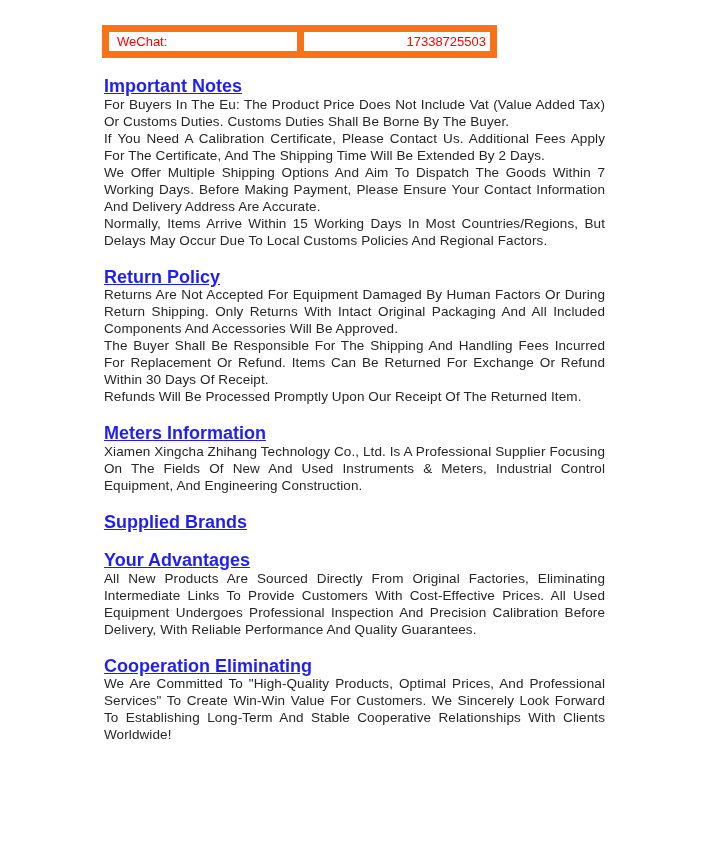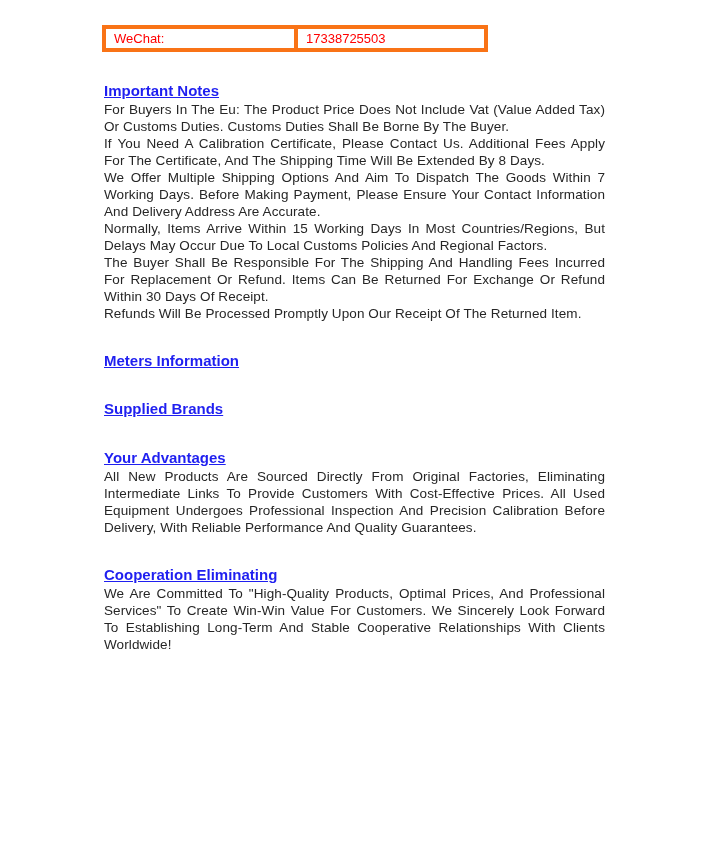--- a/index.html
+++ b/index.html
@@ -21,40 +21,40 @@
   }
   
   table.contact {
     border-collapse: collapse;
     width: 358px;
     margin-left: -2px;
     border: 2px solid #000000;
     table-layout: fixed;
   }
   table.contact td {
-    border: 4px solid #f97316;
+    border: 7px solid #f97316;
     font-size: 13px;
     line-height: 13px;
     color: var(--contact-color, #ff0000);
     padding: 3px 4px 3px 8px;
     height: 12px;
     vertical-align: middle;
     white-space: nowrap;
     overflow: hidden;
     margin-left: 32px;
   }
   table.contact td.c1 { width: 176px; }
-  table.contact td.c2 { width: 174px; }
+  table.contact td.c2 { width: 174px; text-align: right; }
   
   .sections {
     margin-top: 6px;
   }
   section.doc-section h2 {
-    margin: 30px 0 0 0;
-    font-size: 15px;
+    margin: 19px 0 0 0;
+    font-size: 18px;
     line-height: 18.7px;
     font-weight: bold;
     color: var(--heading-color, #1f1ff0);
     text-decoration: underline;
   }
   section.doc-section p {
     margin: 0;
     font-size: 13.5px;
     line-height: 17px;
     color: var(--body-color, #262626);
@@ -73,30 +73,33 @@
           <td class="c1">WeChat:</td>
           <td class="c2">17338725503</td>
         </tr>
       </tbody>
   </table>
 
   <div class="sections">
       <section class="doc-section">
         <h2>Important Notes</h2>
         <p>For Buyers In The Eu: The Product Price Does Not Include Vat (Value Added Tax) Or Customs Duties. Customs Duties Shall Be Borne By The Buyer.</p>
-        <p>If You Need A Calibration Certificate, Please Contact Us. Additional Fees Apply For The Certificate, And The Shipping Time Will Be Extended By 8 Days.</p>
+        <p>If You Need A Calibration Certificate, Please Contact Us. Additional Fees Apply For The Certificate, And The Shipping Time Will Be Extended By 2 Days.</p>
         <p>We Offer Multiple Shipping Options And Aim To Dispatch The Goods Within 7 Working Days. Before Making Payment, Please Ensure Your Contact Information And Delivery Address Are Accurate.</p>
         <p>Normally, Items Arrive Within 15 Working Days In Most Countries/Regions, But Delays May Occur Due To Local Customs Policies And Regional Factors.</p>
       </section>
       <section class="doc-section">
+        <h2>Return Policy</h2>
+        <p>Returns Are Not Accepted For Equipment Damaged By Human Factors Or During Return Shipping. Only Returns With Intact Original Packaging And All Included Components And Accessories Will Be Approved.</p>
         <p>The Buyer Shall Be Responsible For The Shipping And Handling Fees Incurred For Replacement Or Refund. Items Can Be Returned For Exchange Or Refund Within 30 Days Of Receipt.</p>
         <p>Refunds Will Be Processed Promptly Upon Our Receipt Of The Returned Item.</p>
       </section>
       <section class="doc-section">
         <h2>Meters Information</h2>
+        <p>Xiamen Xingcha Zhihang Technology Co., Ltd. Is A Professional Supplier Focusing On The Fields Of New And Used Instruments &amp; Meters, Industrial Control Equipment, And Engineering Construction.</p>
       </section>
       <section class="doc-section">
         <h2>Supplied Brands</h2>
       </section>
       <section class="doc-section">
         <h2>Your Advantages</h2>
         <p>All New Products Are Sourced Directly From Original Factories, Eliminating Intermediate Links To Provide Customers With Cost-Effective Prices. All Used Equipment Undergoes Professional Inspection And Precision Calibration Before Delivery, With Reliable Performance And Quality Guarantees.</p>
       </section>
       <section class="doc-section">
         <h2>Cooperation Eliminating</h2>

